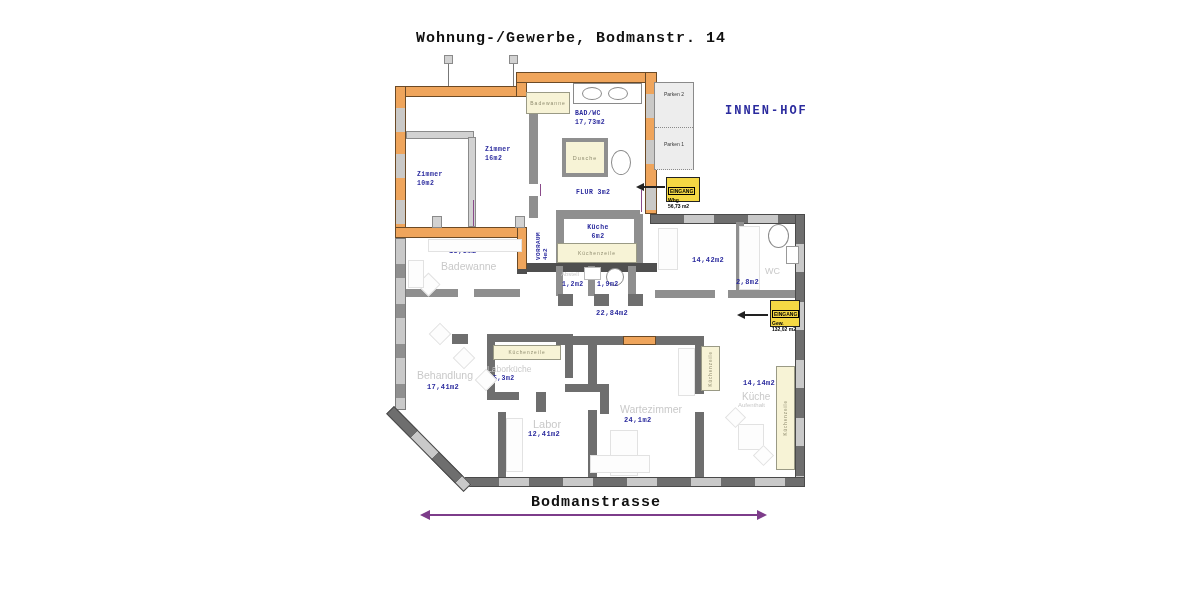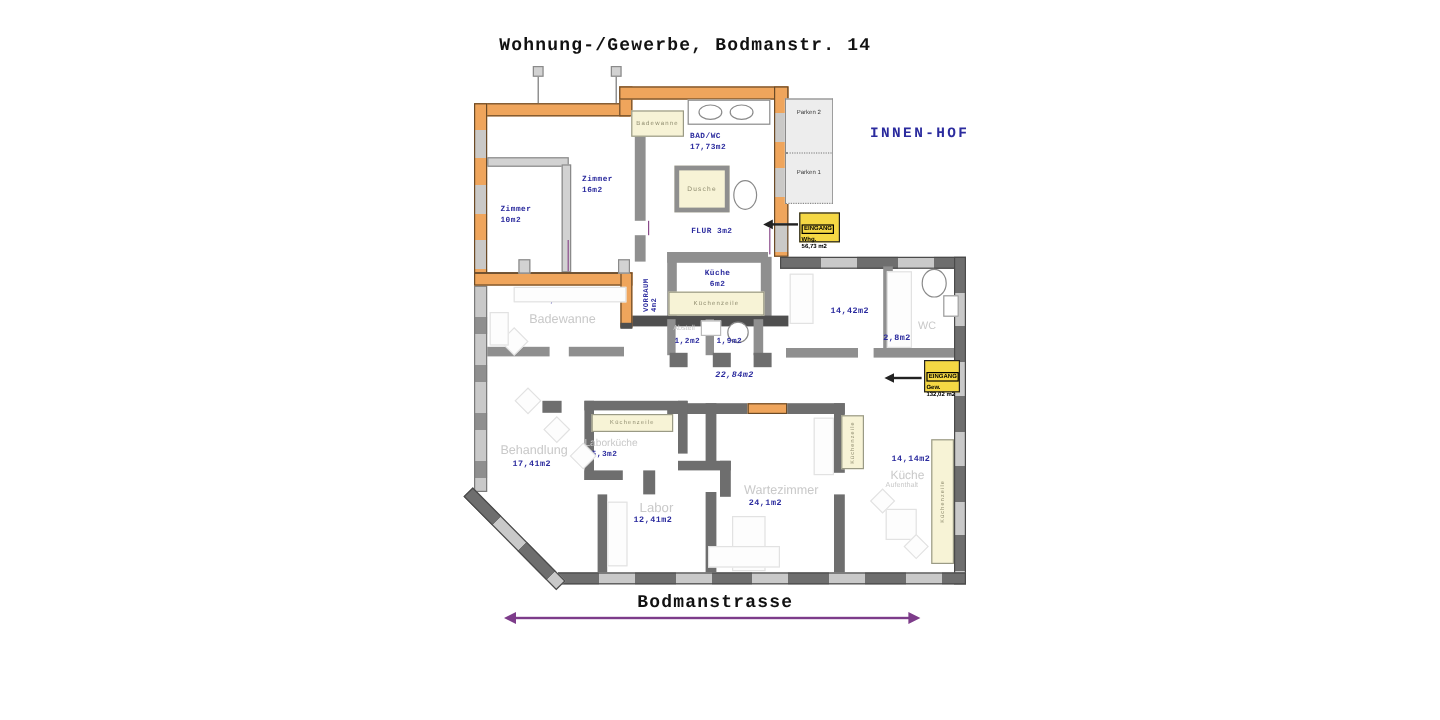--- a/index.html
+++ b/index.html
@@ -175,21 +175,21 @@
   <div class="atri-l" style="left:737px;top:311px;"></div>
 
   <div class="lbl blue" style="left:449px;top:247px;font-size:7px;">15,5m2</div>
   <div class="lbl grayname" style="left:441px;top:260px;font-size:10.5px;">Badewanne</div>
   <div class="lbl blue" style="left:692px;top:256px;font-size:7px;">14,42m2</div>
   <div class="lbl grayname" style="left:765px;top:266px;font-size:9px;">WC</div>
   <div class="lbl blue" style="left:736px;top:278px;font-size:7px;">2,8m2</div>
   <div class="lbl grayname" style="left:561px;top:271px;font-size:6px;">Abstell</div>
   <div class="lbl blue" style="left:562px;top:281px;font-size:6.5px;">1,2m2</div>
   <div class="lbl blue" style="left:597px;top:281px;font-size:6.5px;">1,9m2</div>
-  <div class="lbl blue" style="left:596px;top:309px;font-size:7px;font-style:italic;">22,84m2</div>
+  <div class="lbl blue" style="left:596px;top:309px;font-size:7px;">22,84m2</div>
   <div class="lbl grayname" style="left:417px;top:369px;font-size:10.5px;">Behandlung</div>
   <div class="lbl blue" style="left:427px;top:383px;font-size:7px;">17,41m2</div>
   <div class="abs beige center" style="left:493px;top:345px;width:68px;height:15px;">
     <span class="bandtxt" style="font-size:4.8px;">Küchenzeile</span>
   </div>
   <div class="lbl grayname" style="left:487px;top:364px;font-size:8.5px;">Laborküche</div>
   <div class="lbl blue" style="left:493px;top:375px;font-size:6.5px;">5,3m2</div>
   <div class="lbl grayname" style="left:533px;top:418px;font-size:11px;">Labor</div>
   <div class="lbl blue" style="left:528px;top:430px;font-size:7px;">12,41m2</div>
   <div class="lbl grayname" style="left:620px;top:403px;font-size:10.5px;">Wartezimmer</div>

